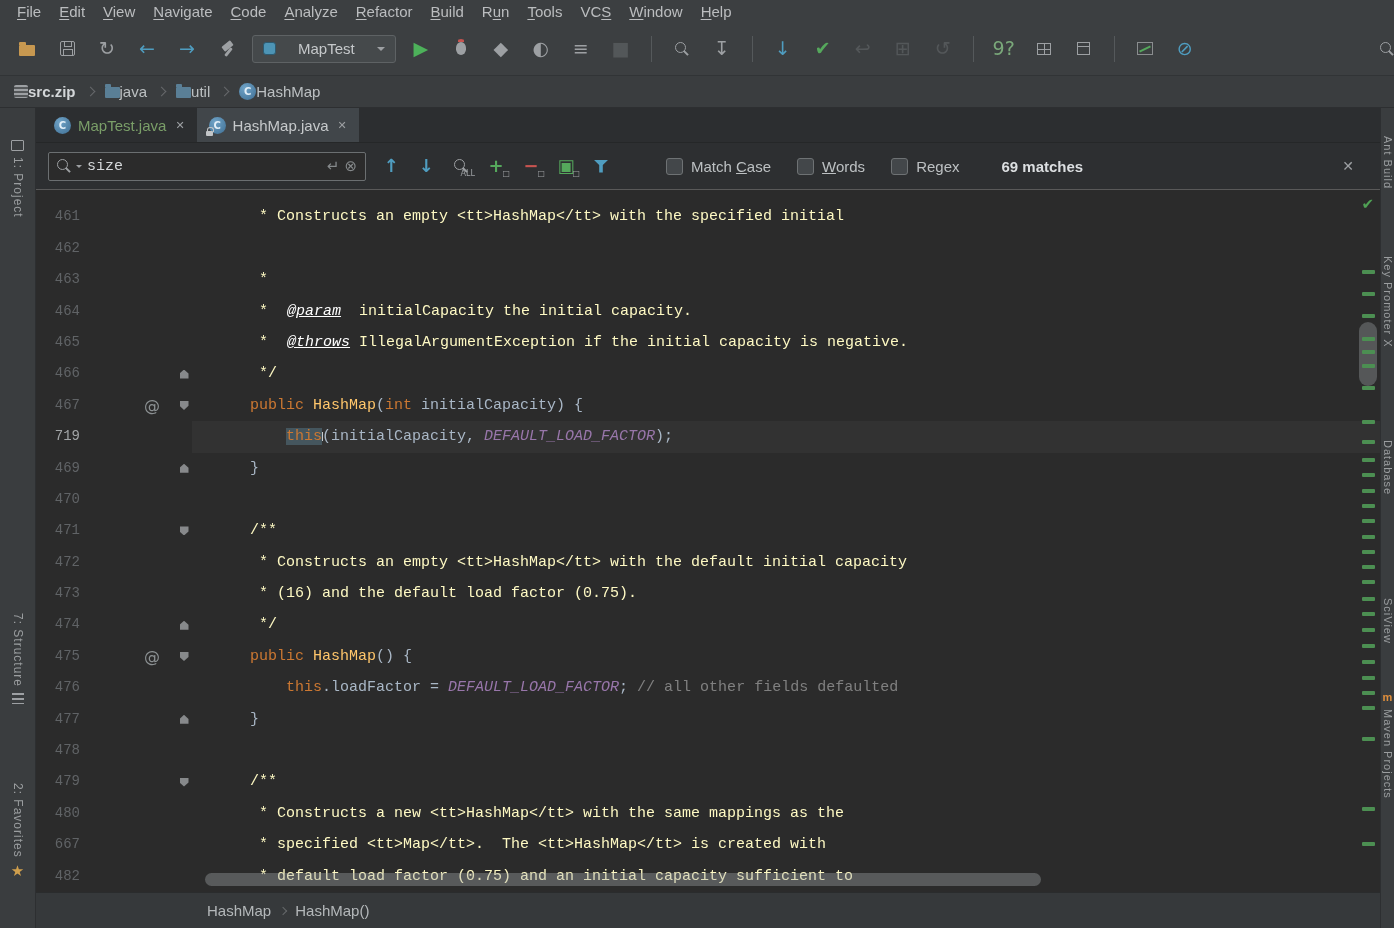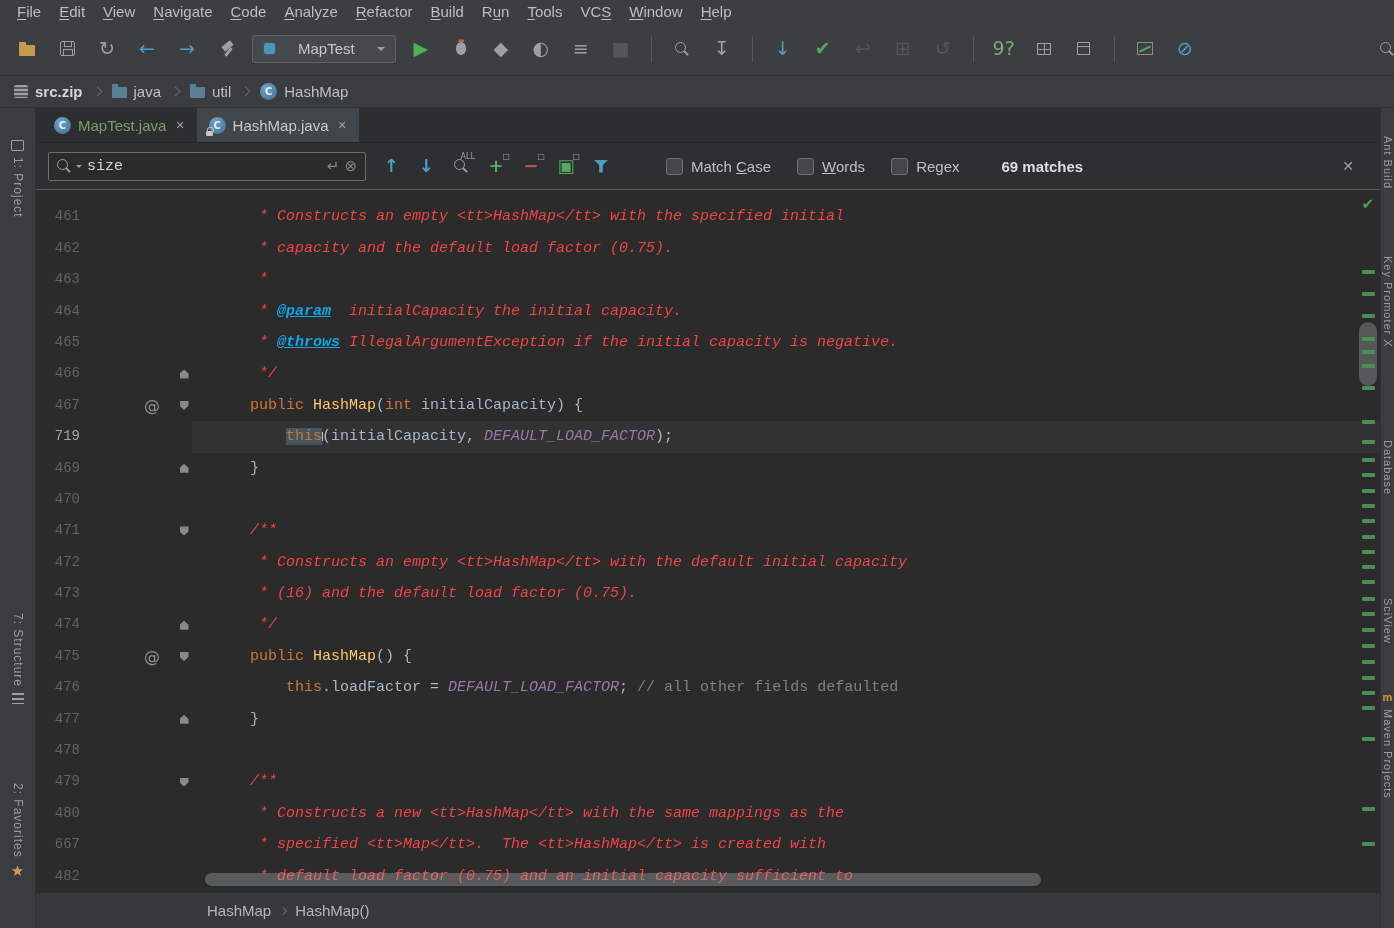--- a/index.html
+++ b/index.html
@@ -10,21 +10,21 @@
   
   .menubar{height:22px;background:#3c3f41;display:flex;align-items:center;padding-left:8px;font-size:15px;color:#bbbdbf;}
   .menu-item{padding:0 9px;white-space:nowrap;cursor:default;}
   .menu-item u{text-underline-offset:2px;}
 
   
   .toolbar{height:54px;background:#3c3f41;display:flex;align-items:center;padding:0 12px;gap:10px;border-bottom:1px solid #313436;}
   .tb-btn{position:relative;width:30px;height:30px;display:flex;align-items:center;justify-content:center;border-radius:3px;flex:none;}
   .tb-btn.disabled{opacity:.5;}
   .tb-btn .g{font-family:"DejaVu Sans",sans-serif;font-size:19px;line-height:1;}
-  .tb-sub{position:absolute;right:-1px;bottom:18px;font-size:8px;color:#9da0a3;font-family:"DejaVu Sans",sans-serif;}
+  .tb-sub{position:absolute;right:-1px;bottom:1px;font-size:8px;color:#9da0a3;font-family:"DejaVu Sans",sans-serif;}
   .tb-sep{width:1px;height:26px;background:#55595b;margin:0 5px;flex:none;}
   .combo{height:28px;border:1px solid #5e6264;border-radius:3px;background:#45494b;display:flex;align-items:center;gap:22px;padding:0 10px;font-size:15px;color:#c5c8ca;min-width:132px;flex:none;}
   .combo-app-icon{width:13px;height:13px;border-radius:3px;background:#4d94b5;border:1px solid #2d5a70;}
   .combo-label{flex:1;}
   .combo-caret{width:0;height:0;border:4.5px solid transparent;border-top-color:#9da0a3;margin-top:5px;}
   .toolbar-search{position:absolute;top:36px;right:-6px;width:26px;height:26px;display:flex;align-items:center;justify-content:center;}
 
   
   .shape{display:inline-block;position:relative;--c:#9da0a3;}
   .shape-folder{width:16px;height:11px;background:var(--c);border-radius:1px;margin-top:3px;}
@@ -44,21 +44,21 @@
   .shape-grid{width:14px;height:12px;border:1px solid var(--c);}
   .shape-grid::before{content:"";position:absolute;left:0;right:0;top:50%;height:1px;background:var(--c);}
   .shape-grid::after{content:"";position:absolute;top:0;bottom:0;left:50%;width:1px;background:var(--c);}
   .shape-box{width:13px;height:13px;border:1.5px solid var(--c);}
   .shape-box::before{content:"";display:block;height:3px;border-bottom:1.5px solid var(--c);}
   .shape-chart{width:16px;height:13px;border:1px solid #8a8d8f;}
   .shape-chart::after{content:"";position:absolute;left:1px;bottom:4px;width:12px;height:2px;background:var(--c);transform:rotate(-25deg);}
 
   
   .crumbbar{height:32px;background:#3a3d3f;display:flex;align-items:center;padding-left:12px;font-size:15px;color:#bcc0c2;border-bottom:1px solid #2d2f31;}
-  .crumb{display:flex;align-items:center;gap:7px;padding:0 2px;}
+  .crumb{display:flex;align-items:center;padding:0 2px;}
   .crumb:first-of-type .crumb-label{font-weight:bold;color:#d3d6d8;}
   .crumb-sep{width:7px;height:7px;border-top:1.5px solid #66696b;border-right:1.5px solid #66696b;transform:rotate(45deg);margin:0 9px;flex:none;}
   .crumb-sep.small{width:6px;height:6px;margin:0 7px;}
   .bc-icon{display:inline-flex;align-items:center;justify-content:center;}
   .bc-zip{width:14px;height:13px;background:repeating-linear-gradient(to bottom,#9da0a3 0 2px,#55585a 2px 4px);border-radius:2px;}
   .bc-folder{width:15px;height:11px;background:#5a7f96;border-radius:1px;position:relative;margin-top:2px;}
   .bc-folder::before{content:"";position:absolute;top:-3px;left:0;width:6px;height:3px;background:#5a7f96;border-radius:1px 1px 0 0;}
   .bc-class,.cls-icon{width:17px;height:17px;border-radius:50%;background:radial-gradient(circle at 35% 30%,#6fa3c7,#3f6f94);color:#e2eff8;font-size:10px;font-weight:bold;display:inline-flex;align-items:center;justify-content:center;font-family:"DejaVu Sans",sans-serif;position:relative;flex:none;}
 
   
@@ -107,22 +107,22 @@
   .code-row{display:flex;height:31.4px;line-height:31.4px;white-space:pre;}
   .code-row.current{background:linear-gradient(90deg,rgba(0,0,0,0) 0 156px,#323232 156px);}
   .code-row.current .gut-num{color:#a2a5a7;}
   .gut-num{width:44px;text-align:right;color:#606366;font-size:14px;flex:none;}
   .gut-ann{width:82px;text-align:right;padding-right:2px;color:#8c9193;font-size:16px;font-family:"DejaVu Sans",sans-serif;flex:none;}
   .gut-fold{width:44px;flex:none;display:flex;align-items:center;justify-content:center;}
   .fm{width:9px;height:9px;background:#87898b;display:inline-block;}
   .fm.start{clip-path:polygon(0 0,100% 0,100% 55%,50% 100%,0 55%);}
   .fm.end{clip-path:polygon(50% 0,100% 45%,100% 100%,0 100%,0 45%);}
   .code-text{padding-left:8px;}
-  .tk-doc{color:#ef4444;font-style:italic;}
-  .tk-tag{color:#0ea5e9;font-style:italic;font-weight:bold;text-decoration:underline;}
+  .tk-doc{color:#fef9c3;}
+  .tk-tag{color:#ffffff;font-style:italic;font-weight:normal;text-decoration:underline;margin-left:10px;}
   .tk-kw{color:#cc7832;}
   .tk-fn{color:#ffc66b;}
   .tk-const{color:#9876aa;font-style:italic;}
   .tk-plain{color:#a9b7c6;}
   .tk-cmt{color:#808080;}
   .seltok{background:#45565e;position:relative;}
   .seltok::after{content:"";position:absolute;right:-1px;top:4px;bottom:4px;width:1.5px;background:#c8cbcd;}
 
   .h-scroll{position:absolute;left:169px;bottom:6px;width:836px;height:13px;background:rgba(164,168,172,.38);border-radius:7px;}
   .scroll-gutter{position:absolute;top:0;right:0;width:26px;height:100%;}
@@ -341,21 +341,21 @@
             </label>
           </div>
         <div class="find-count">69 matches</div>
         <span class="find-close">✕</span>
       </div>
 
       <div class="editor">
         <div class="code-lines">
             <div class="code-row"><span class="gut-num">460</span><span class="gut-ann"></span><span class="gut-fold"></span><span class="code-text"><span class="tk-doc">    /**</span></span></div>
             <div class="code-row"><span class="gut-num">461</span><span class="gut-ann"></span><span class="gut-fold"></span><span class="code-text"><span class="tk-doc">     * Constructs an empty &lt;tt&gt;HashMap&lt;/tt&gt; with the specified initial</span></span></div>
-            <div class="code-row"><span class="gut-num">462</span><span class="gut-ann"></span><span class="gut-fold"></span><span class="code-text"><span class="tk-doc">     * capacity and the default load factor (0.75).</span></span></div>
+            <div class="code-row"><span class="gut-num">462</span><span class="gut-ann"></span><span class="gut-fold"></span></div>
             <div class="code-row"><span class="gut-num">463</span><span class="gut-ann"></span><span class="gut-fold"></span><span class="code-text"><span class="tk-doc">     *</span></span></div>
             <div class="code-row"><span class="gut-num">464</span><span class="gut-ann"></span><span class="gut-fold"></span><span class="code-text"><span class="tk-doc">     * </span><span class="tk-tag">@param</span><span class="tk-doc">  initialCapacity the initial capacity.</span></span></div>
             <div class="code-row"><span class="gut-num">465</span><span class="gut-ann"></span><span class="gut-fold"></span><span class="code-text"><span class="tk-doc">     * </span><span class="tk-tag">@throws</span><span class="tk-doc"> IllegalArgumentException if the initial capacity is negative.</span></span></div>
             <div class="code-row"><span class="gut-num">466</span><span class="gut-ann"></span><span class="gut-fold"><span class="fm end"></span></span><span class="code-text"><span class="tk-doc">     */</span></span></div>
             <div class="code-row"><span class="gut-num">467</span><span class="gut-ann">@</span><span class="gut-fold"><span class="fm start"></span></span><span class="code-text"><span class="tk-plain">    </span><span class="tk-kw">public</span><span class="tk-plain"> </span><span class="tk-fn">HashMap</span><span class="tk-plain">(</span><span class="tk-kw">int</span><span class="tk-plain"> initialCapacity) {</span></span></div>
             <div class="code-row current"><span class="gut-num">719</span><span class="gut-ann"></span><span class="gut-fold"></span><span class="code-text"><span class="tk-plain">        </span><span class="tk-kw seltok">this</span><span class="tk-plain">(initialCapacity, </span><span class="tk-const">DEFAULT_LOAD_FACTOR</span><span class="tk-plain">);</span></span></div>
             <div class="code-row"><span class="gut-num">469</span><span class="gut-ann"></span><span class="gut-fold"><span class="fm end"></span></span><span class="code-text"><span class="tk-plain">    }</span></span></div>
             <div class="code-row"><span class="gut-num">470</span><span class="gut-ann"></span><span class="gut-fold"></span><span class="code-text"></span></div>
             <div class="code-row"><span class="gut-num">471</span><span class="gut-ann"></span><span class="gut-fold"><span class="fm start"></span></span><span class="code-text"><span class="tk-doc">    /**</span></span></div>
             <div class="code-row"><span class="gut-num">472</span><span class="gut-ann"></span><span class="gut-fold"></span><span class="code-text"><span class="tk-doc">     * Constructs an empty &lt;tt&gt;HashMap&lt;/tt&gt; with the default initial capacity</span></span></div>

